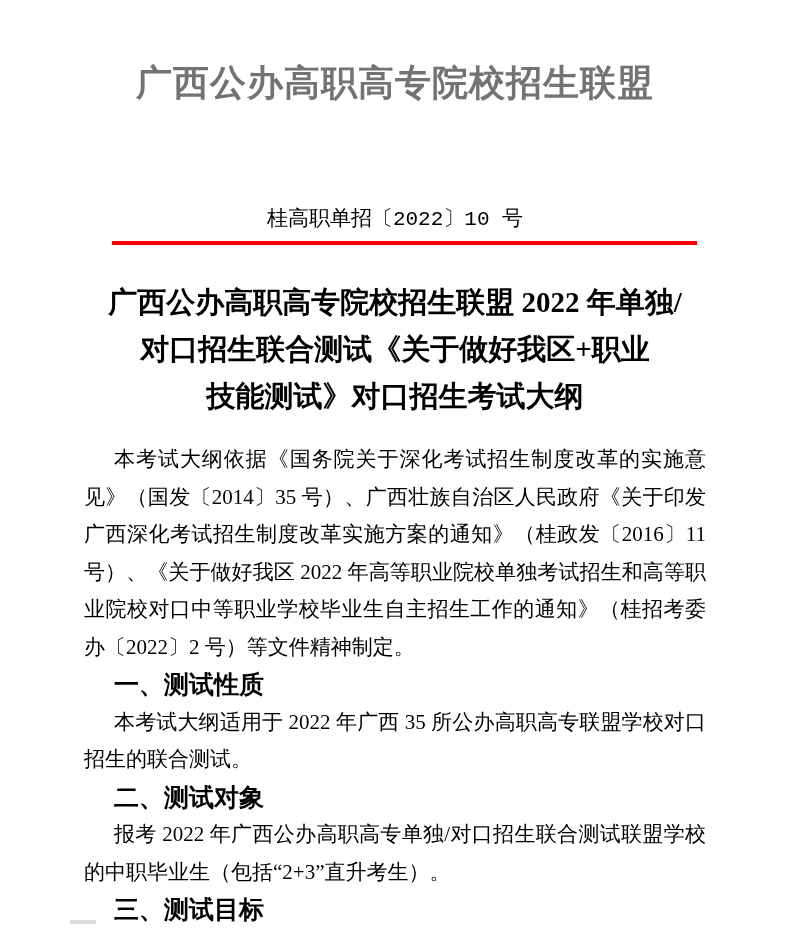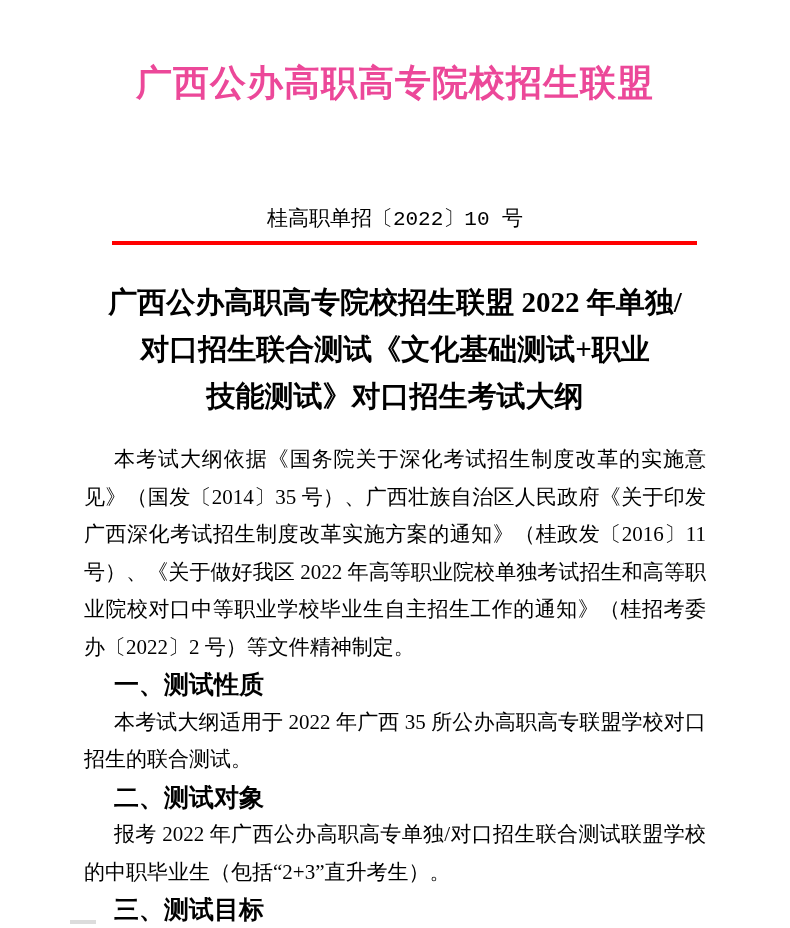--- a/index.html
+++ b/index.html
@@ -9,21 +9,21 @@
     width: 790px;
     height: 928px;
     background: #ffffff;
     overflow: hidden;
     color: #000000;
     font-family: "Liberation Serif", "DejaVu Serif", serif;
   }
   .header-title {
     margin-top: 59px;
     text-align: center;
-    color: #ec4899;
+    color: #737373;
     font-size: 36px;
     line-height: 48px;
     font-weight: bold;
     letter-spacing: 1px;
     font-family: "Liberation Serif", "DejaVu Serif", serif;
   }
   .doc-number {
     margin-top: 100px;
     text-align: center;
     font-size: 21px;
@@ -79,21 +79,21 @@
 <div class="page">
 
   <div class="header-title">广西公办高职高专院校招生联盟</div>
 
   <div class="doc-number">桂高职单招〔2022〕10 号</div>
 
   <div class="red-rule"></div>
 
   <div class="main-title">
     <div>广西公办高职高专院校招生联盟 2022 年单独/</div>
-    <div>对口招生联合测试《文化基础测试+职业</div>
+    <div>对口招生联合测试《关于做好我区+职业</div>
     <div>技能测试》对口招生考试大纲</div>
   </div>
 
   <div class="body-text">
 
     <p>本考试大纲依据《国务院关于深化考试招生制度改革的实施意见》（国发〔2014〕35 号）、广西壮族自治区人民政府《关于印发广西深化考试招生制度改革实施方案的通知》（桂政发〔2016〕11 号）、《关于做好我区 2022 年高等职业院校单独考试招生和高等职业院校对口中等职业学校毕业生自主招生工作的通知》（桂招考委办〔2022〕2 号）等文件精神制定。</p>
 
     <div class="section-heading">一、测试性质</div>
 
     <p>本考试大纲适用于 2022 年广西 35 所公办高职高专联盟学校对口招生的联合测试。</p>

